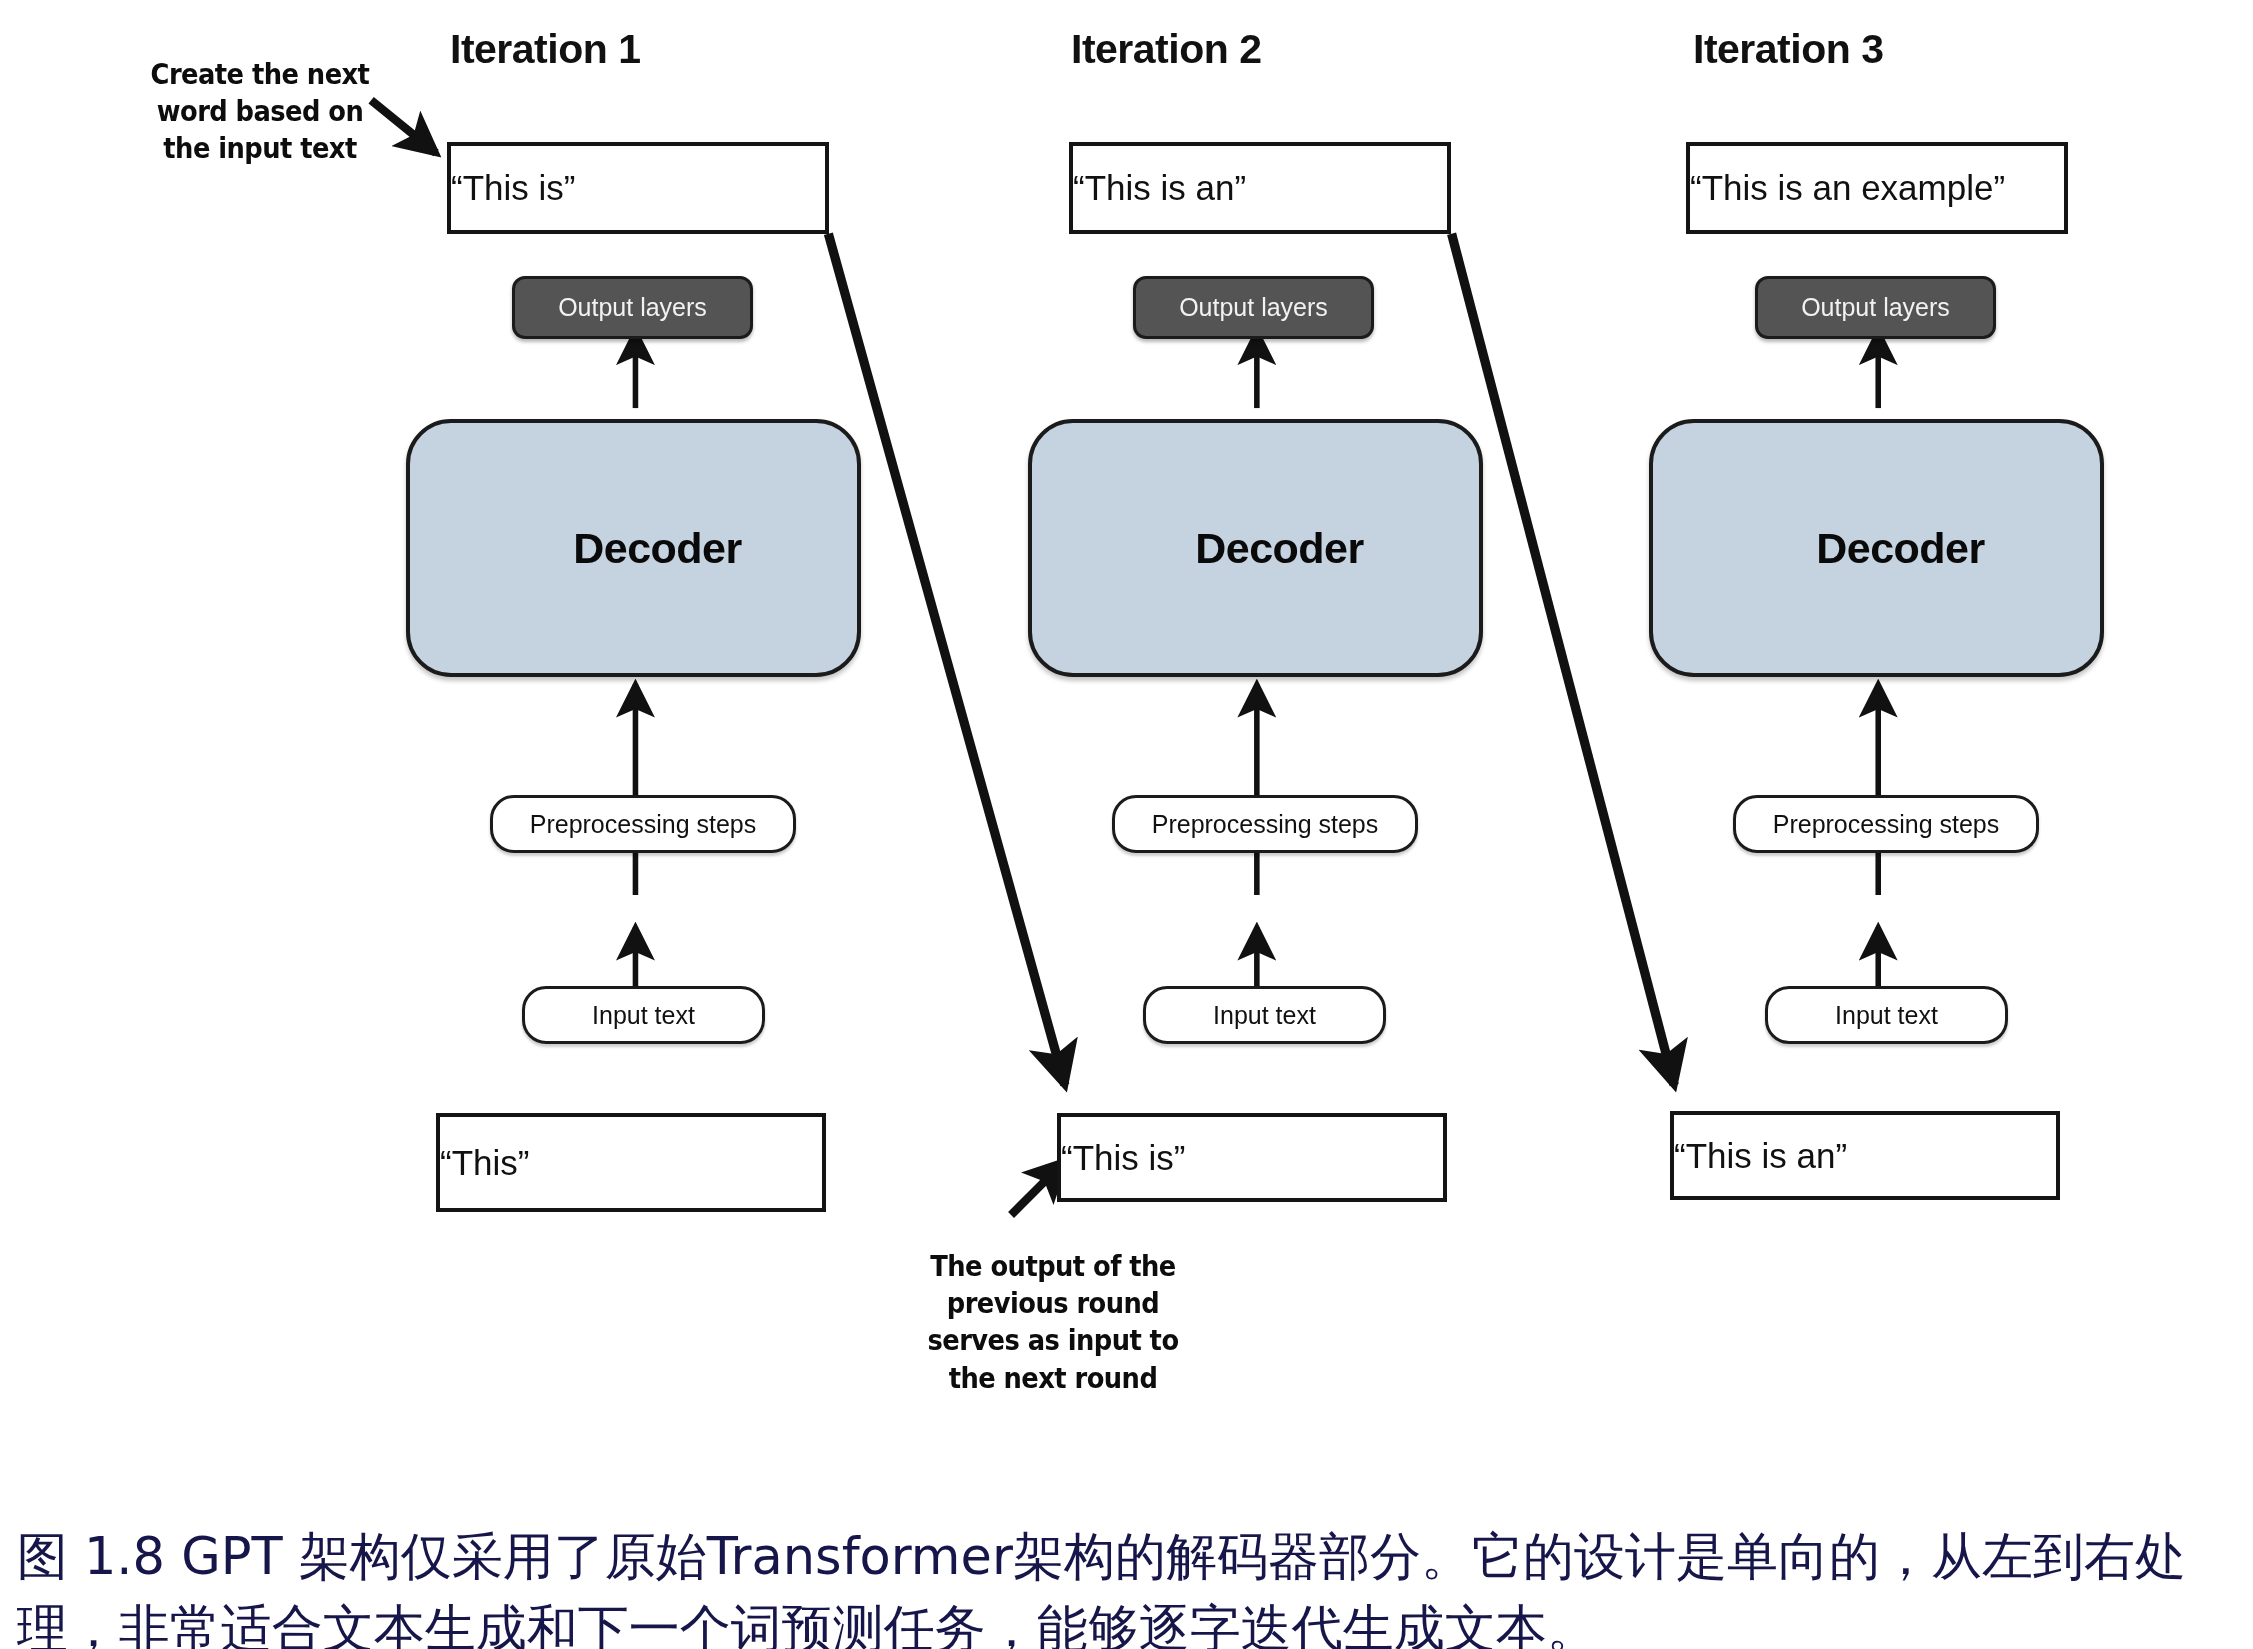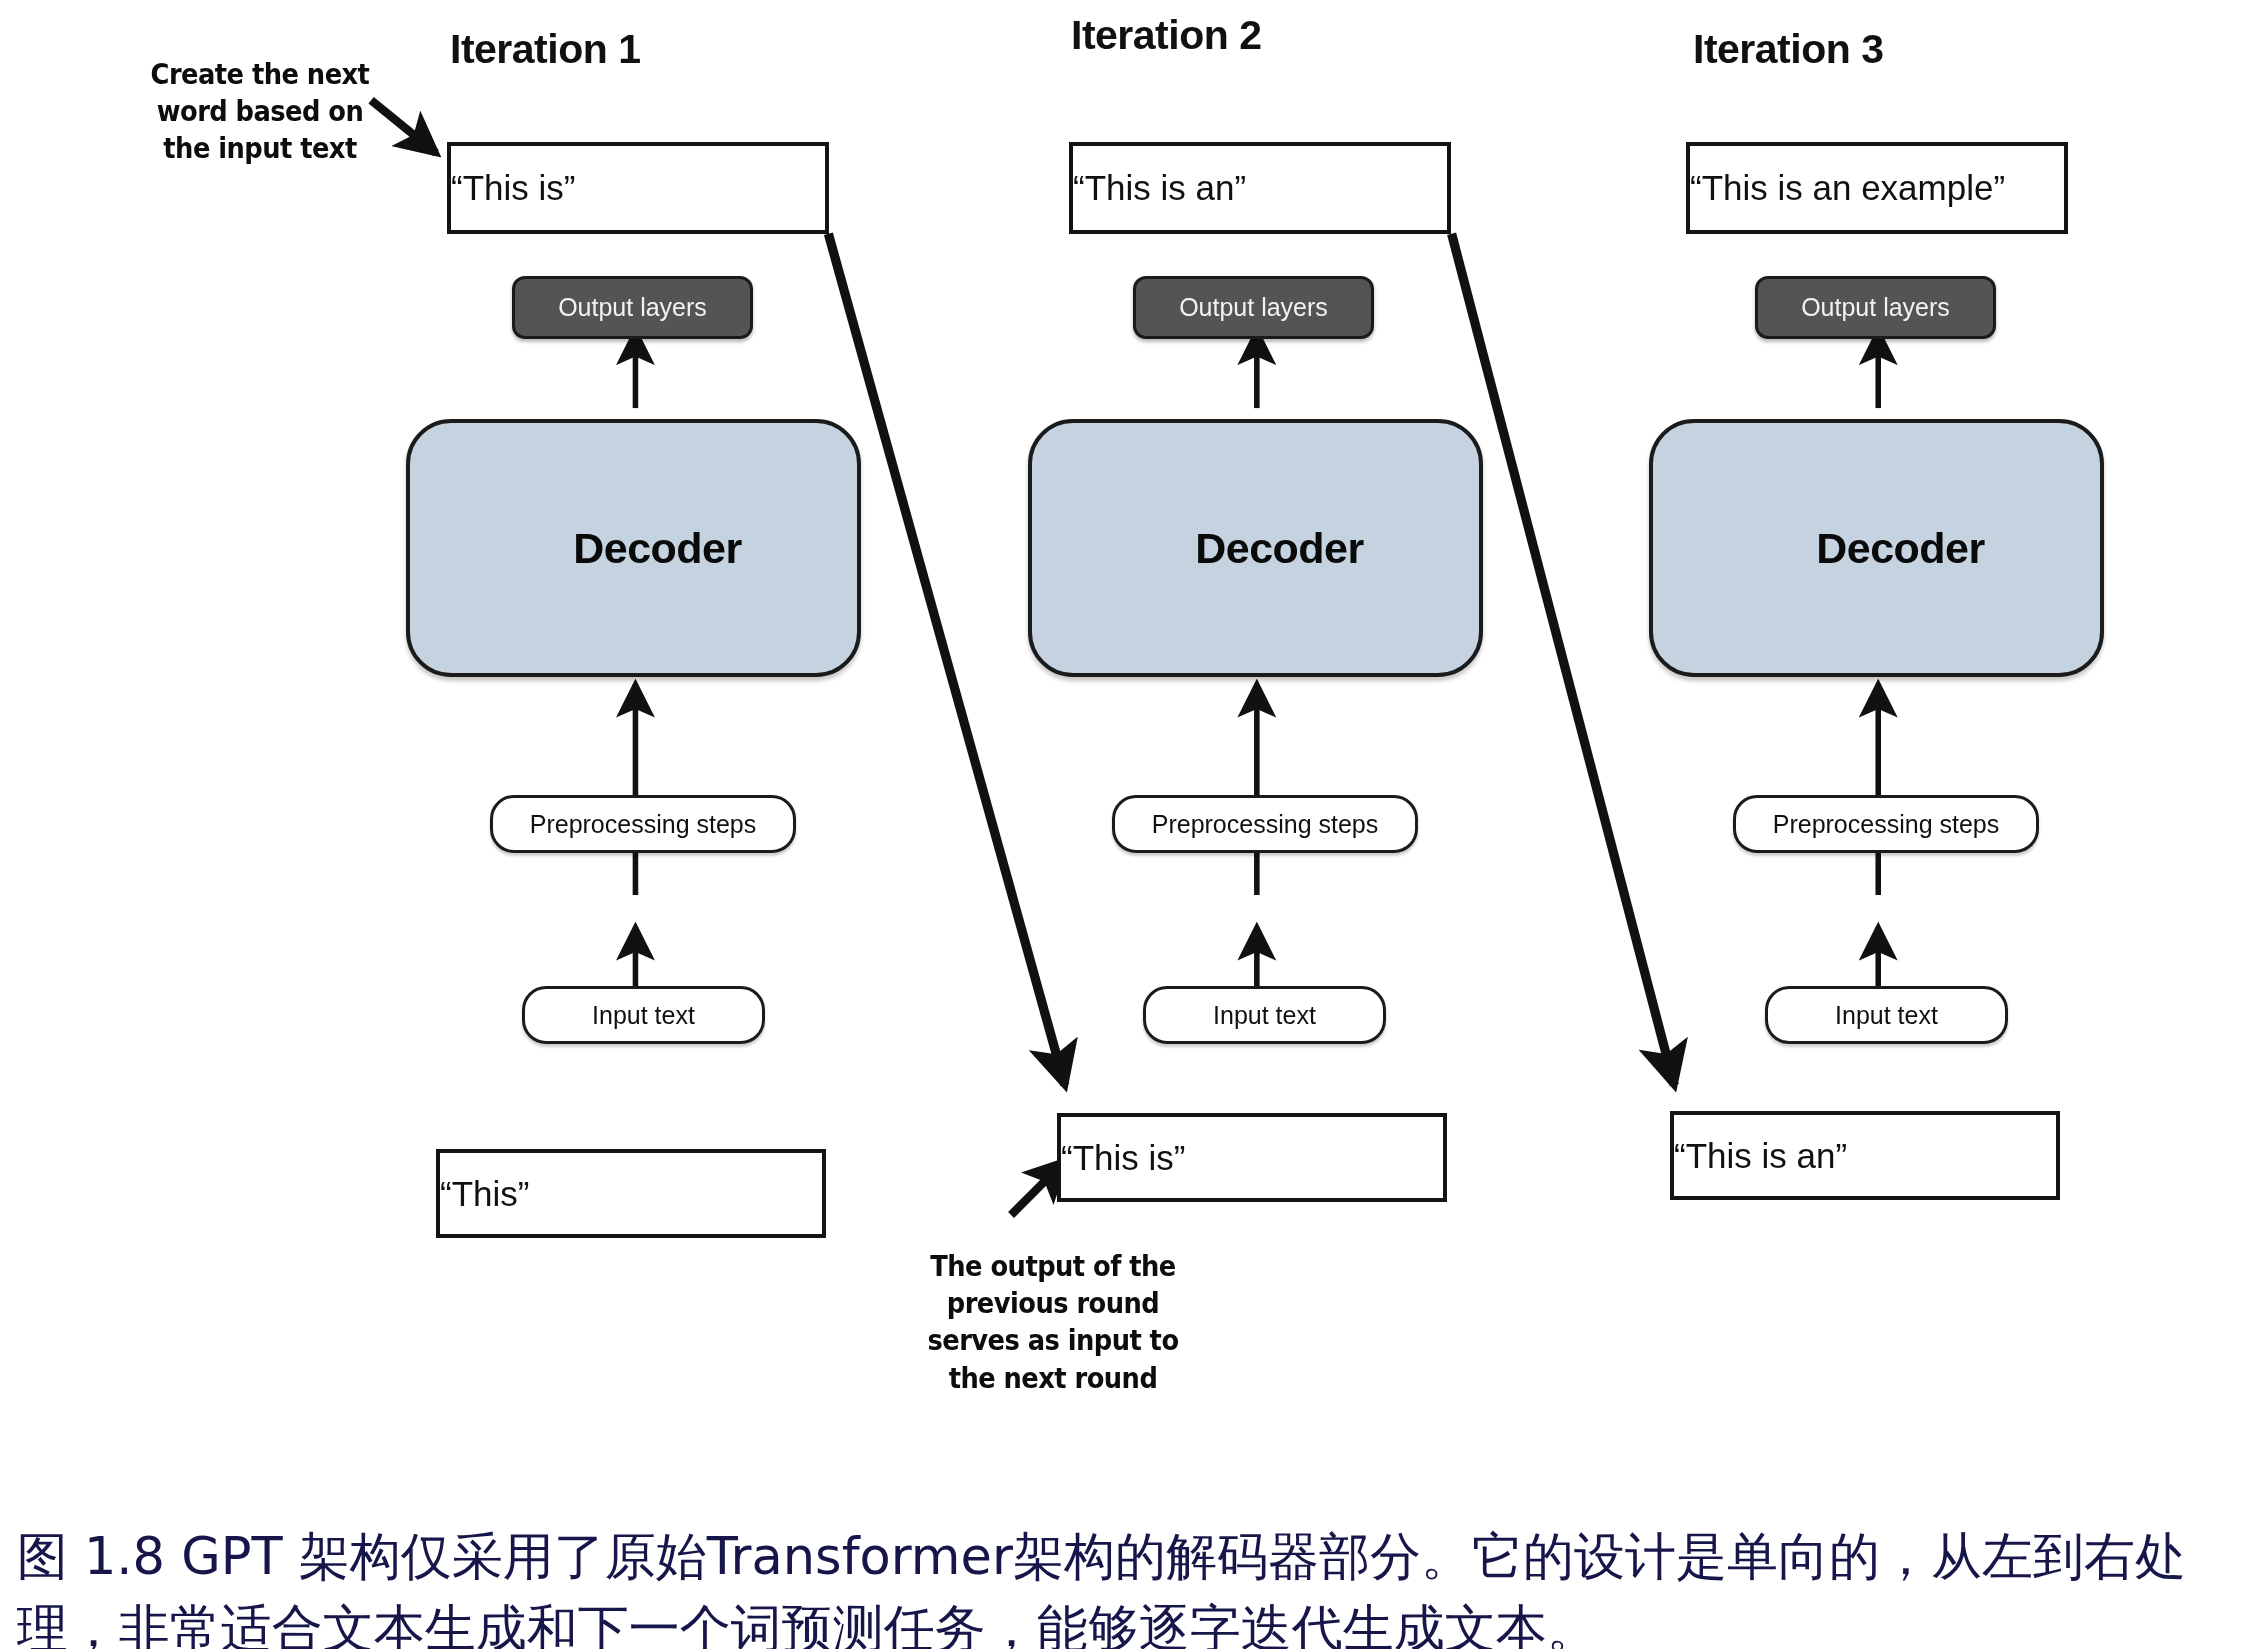--- a/index.html
+++ b/index.html
@@ -169,21 +169,21 @@
 
     <g>
       <line x1="400" y1="108" x2="470" y2="165" stroke="#111111" stroke-width="9" marker-end="url(#ah)"></line>
       <line x1="1090" y1="1310" x2="1148" y2="1252" stroke="#111111" stroke-width="9" marker-end="url(#ah)"></line>
     </g>
   </svg>
 
   <div class="annotation" style="left:121px; top:56px; width:278px;">Create the next word based on the input text</div>
 
   <div class="col-header" style="left:450px; top:26px; width:371px;">Iteration 1</div>
-  <div class="col-header" style="left:1071px; top:12px; width:371px;">Iteration 2</div>
+  <div class="col-header" style="left:1071px; top:26px; width:371px;">Iteration 2</div>
   <div class="col-header" style="left:1693px; top:26px; width:371px;">Iteration 3</div>
 
   <div class="text-box" style="left:447px; top:142px; width:382px; height:92px;">
     <span class="label">“This is”</span>
   </div>
 
   <div class="output-layers" style="left:512px; top:276px; width:241px; height:63px;">
     <span class="label">Output layers</span>
   </div>
 
@@ -192,21 +192,21 @@
   </div>
 
   <div class="pill" style="left:480px; top:795px; width:306px; height:58px;">
     <span class="label">Preprocessing steps</span>
   </div>
 
   <div class="pill" style="left:512px; top:986px; width:243px; height:58px;">
     <span class="label">Input text</span>
   </div>
 
-  <div class="text-box" style="left:436px; top:1113px; width:390px; height:89px;margin-top:36px;">
+  <div class="text-box" style="left:436px; top:1113px; width:390px; height:99px;">
     <span class="label">“This”</span>
   </div>
 
   <div class="text-box" style="left:1069px; top:142px; width:382px; height:92px;">
     <span class="label">“This is an”</span>
   </div>
 
   <div class="output-layers" style="left:1133px; top:276px; width:241px; height:63px;">
     <span class="label">Output layers</span>
   </div>

